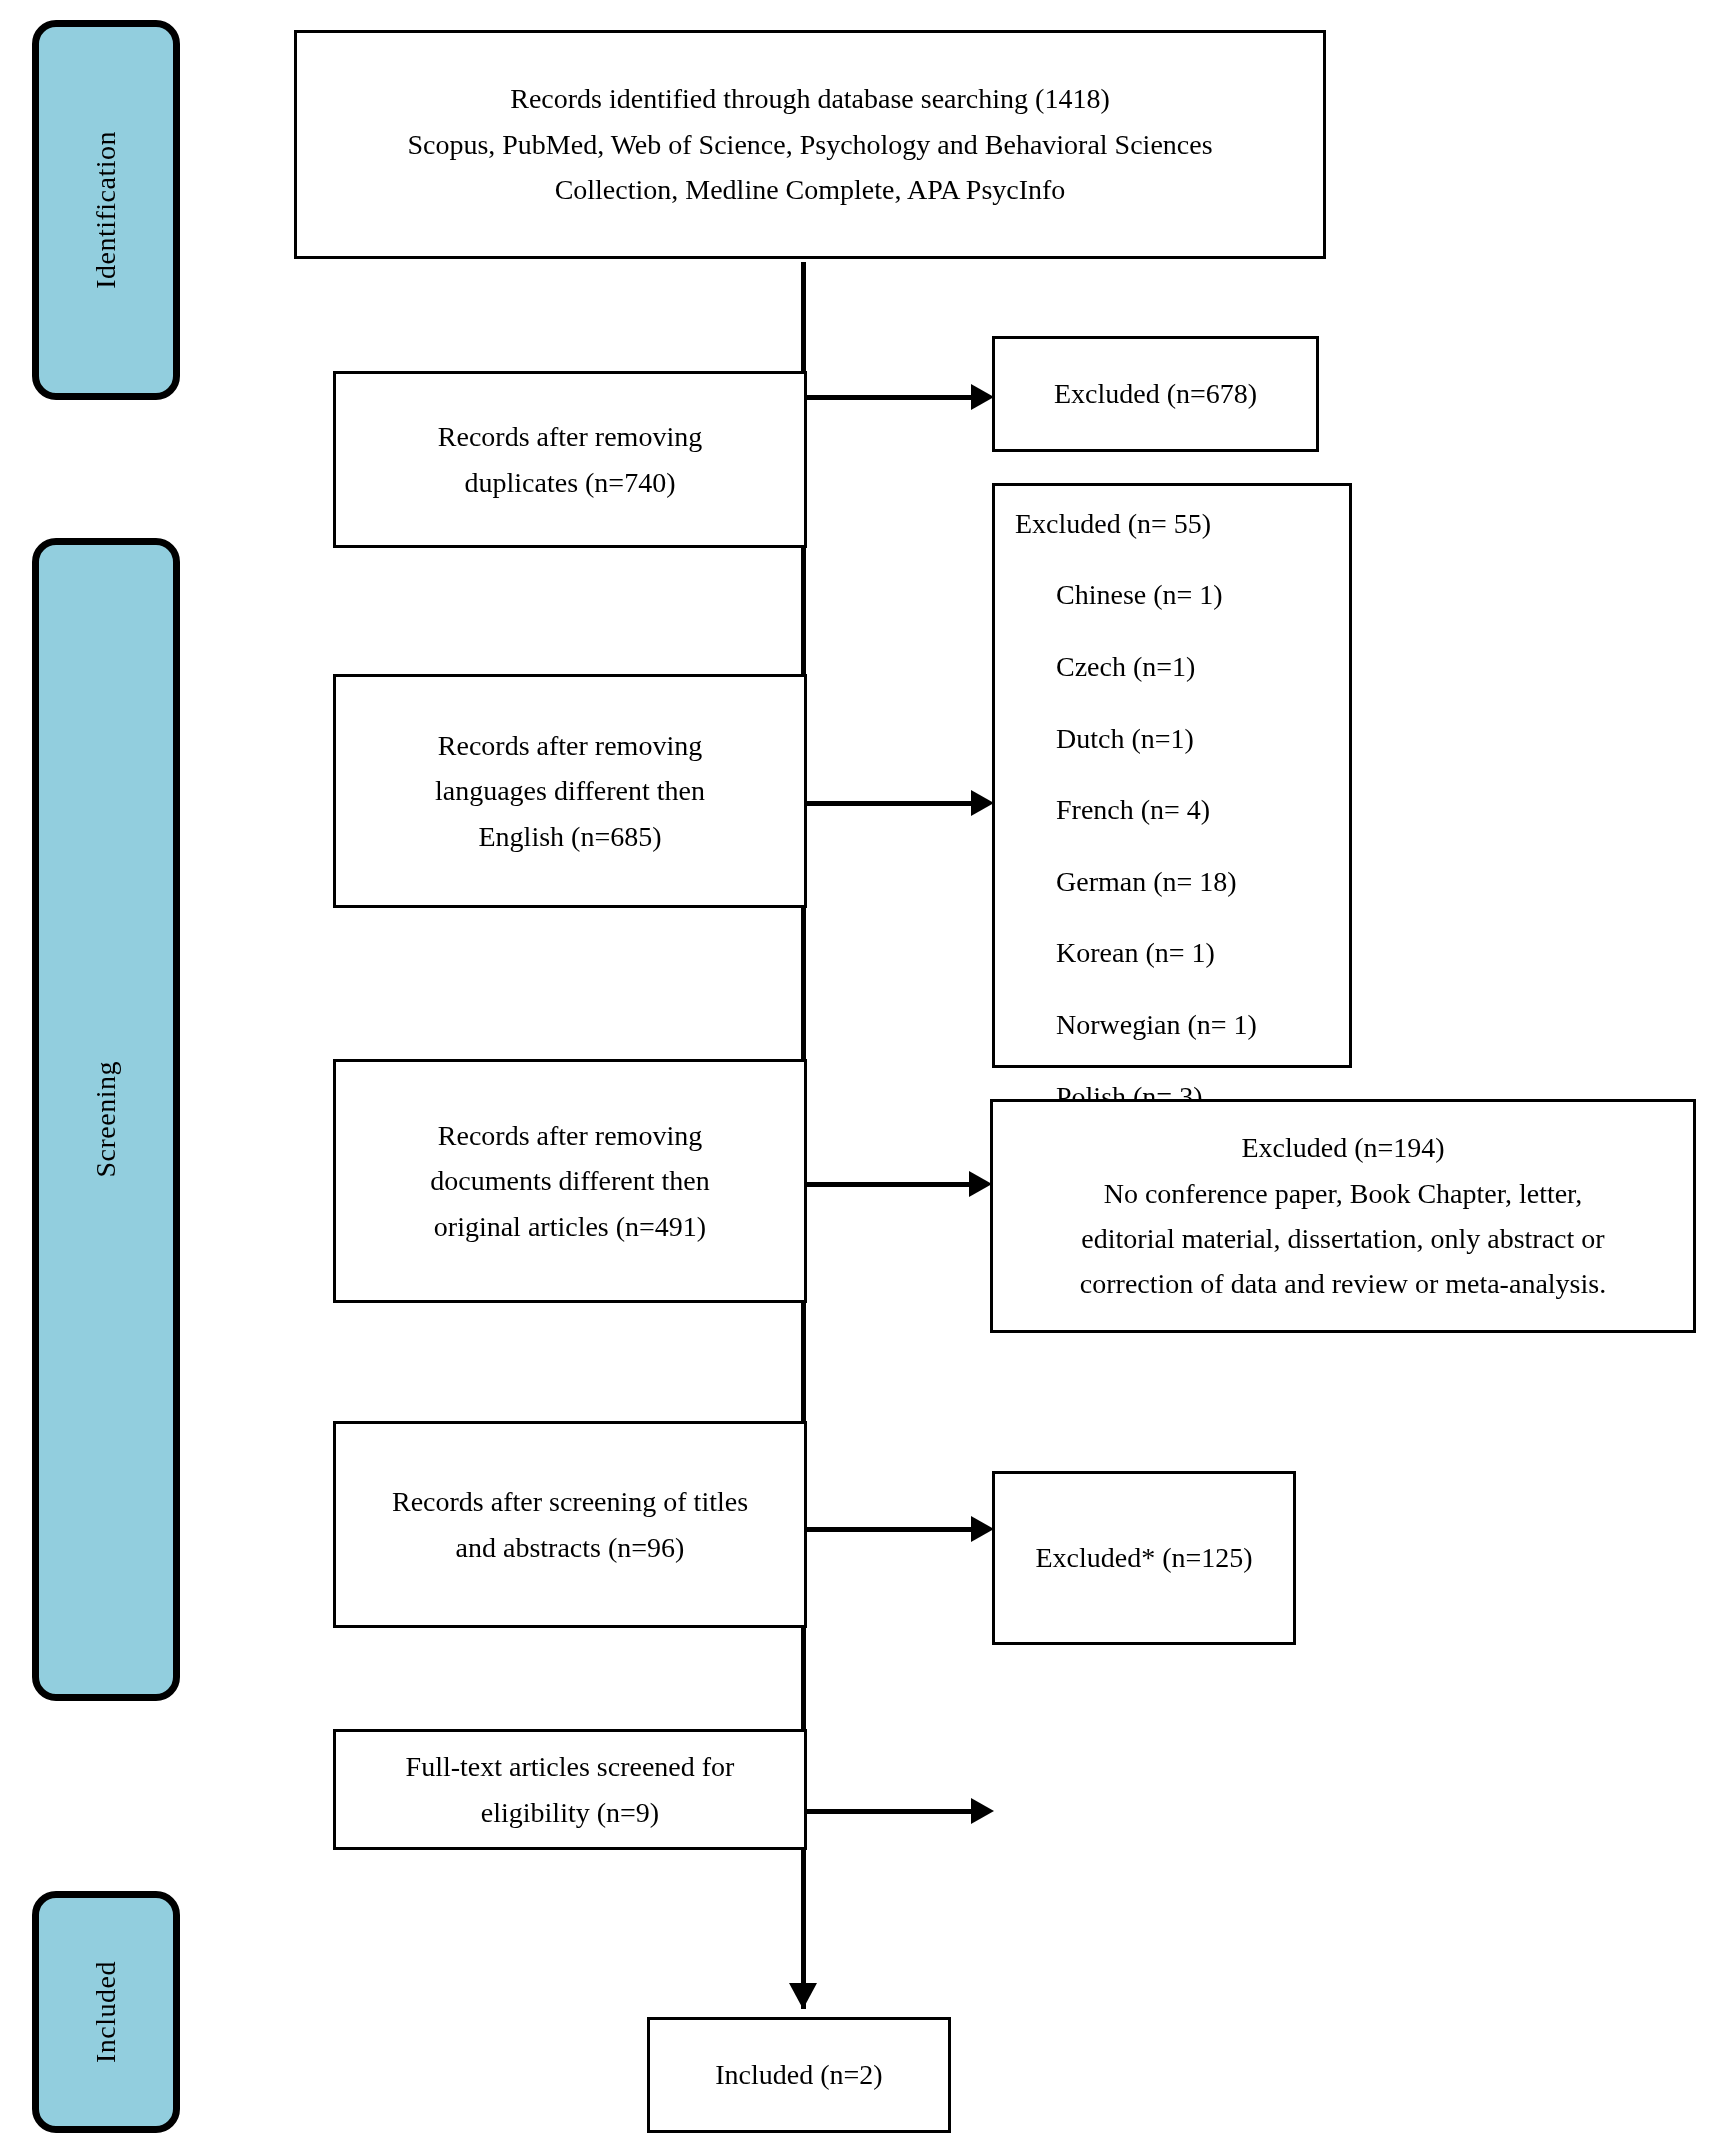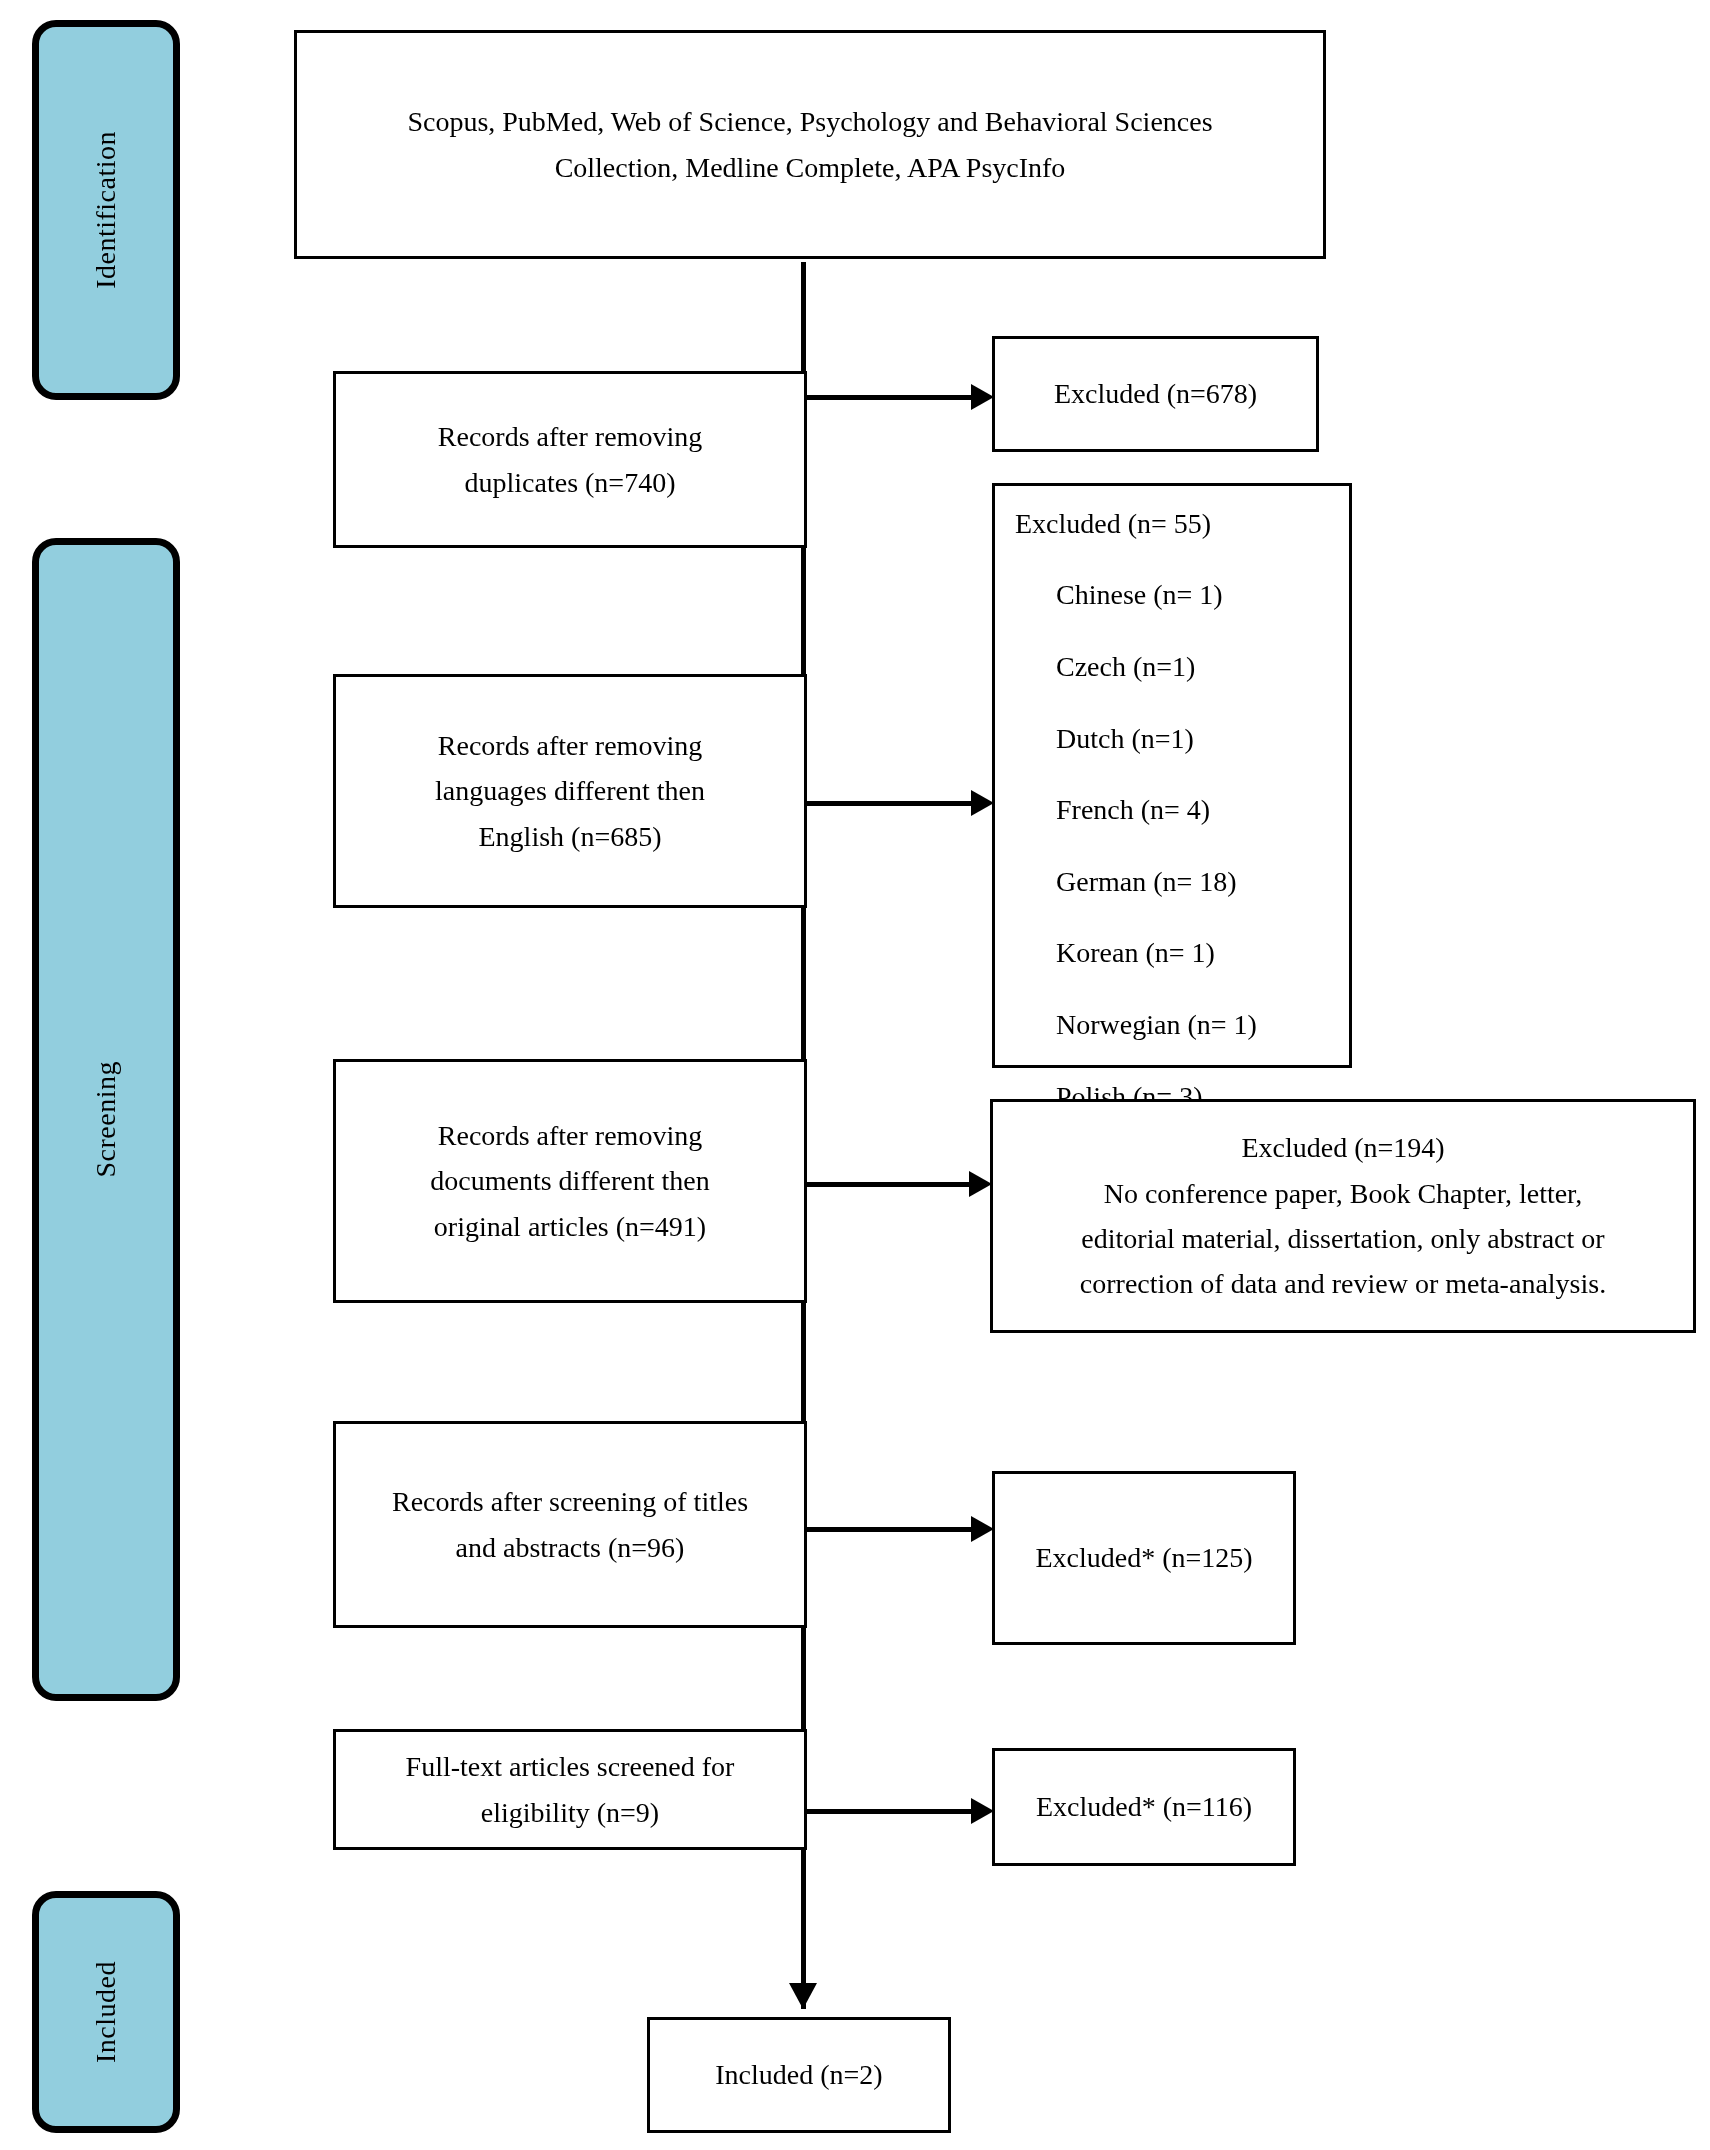--- a/index.html
+++ b/index.html
@@ -135,20 +135,21 @@
 
   <div class="hline" style="left:801px; top:1527px; width:183px;"></div>
   <div class="arrow-right" style="left:971px; top:1527px; margin-top:-11.5px;"></div>
 
   <div class="hline" style="left:801px; top:1809px; width:183px;"></div>
   <div class="arrow-right" style="left:971px; top:1809px; margin-top:-11.5px;"></div>
 
   <div class="arrow-down" style="left:789px; top:1983px;"></div>
 
   <div class="flow-box" style="left:294px; top:30px; width:1032px; height:229px;">
+    <span class="line">Records identified through database searching (1418)</span>
     <span class="line">Scopus, PubMed, Web of Science, Psychology and Behavioral Sciences</span>
     <span class="line">Collection, Medline Complete, APA PsycInfo</span>
   </div>
 
   <div class="flow-box" style="left:333px; top:371px; width:474px; height:177px;">
     <span class="line">Records after removing</span>
     <span class="line">duplicates (n=740)</span>
   </div>
 
   <div class="flow-box" style="left:992px; top:336px; width:327px; height:116px;">
@@ -195,22 +196,19 @@
 
   <div class="flow-box" style="left:992px; top:1471px; width:304px; height:174px;">
     <span class="line">Excluded* (n=125)</span>
   </div>
 
   <div class="flow-box" style="left:333px; top:1729px; width:474px; height:121px;">
     <span class="line">Full-text articles screened for</span>
     <span class="line">eligibility (n=9)</span>
   </div>
 
-  <div class="flow-box" style="left:992px; top:1748px; width:304px; height:118px;">
-    <span class="line">Excluded* (n=116)</span>
-  </div>
 
   <div class="flow-box" style="left:647px; top:2017px; width:304px; height:116px;">
     <span class="line">Included (n=2)</span>
   </div>
 
 </div>
 
 
 </body></html>

